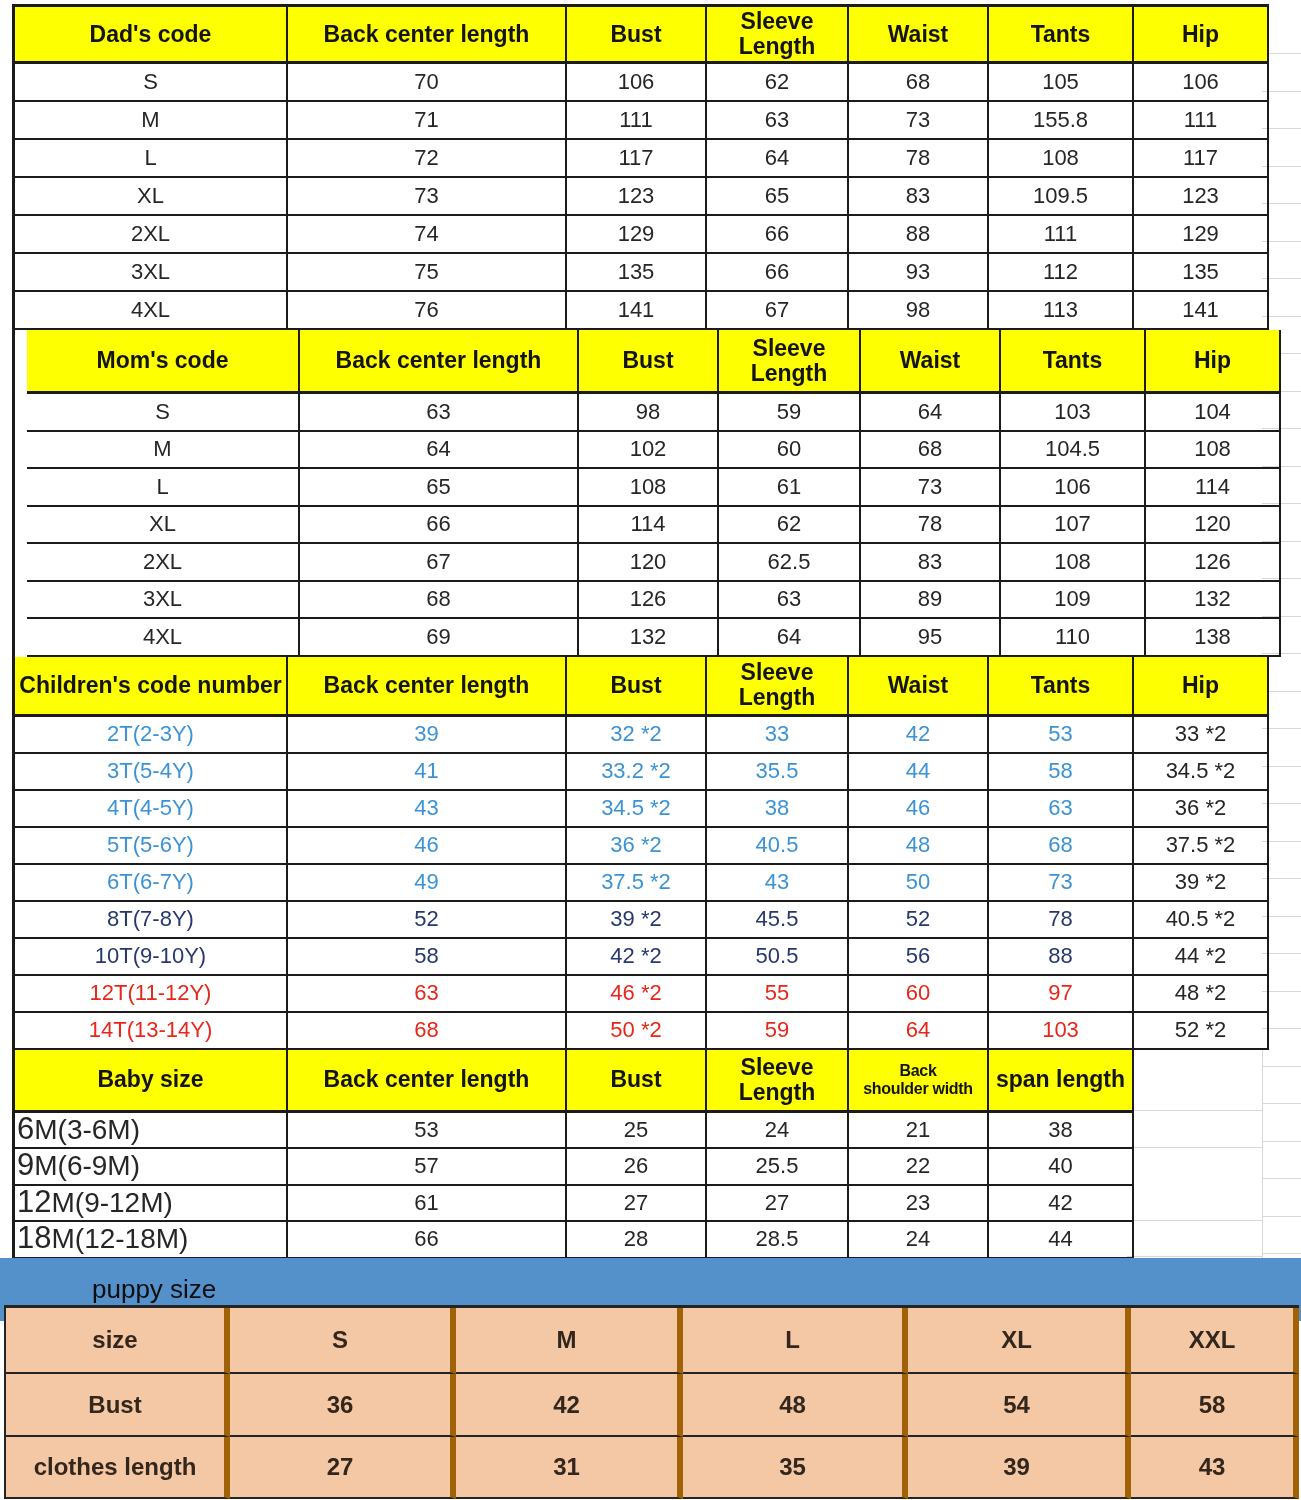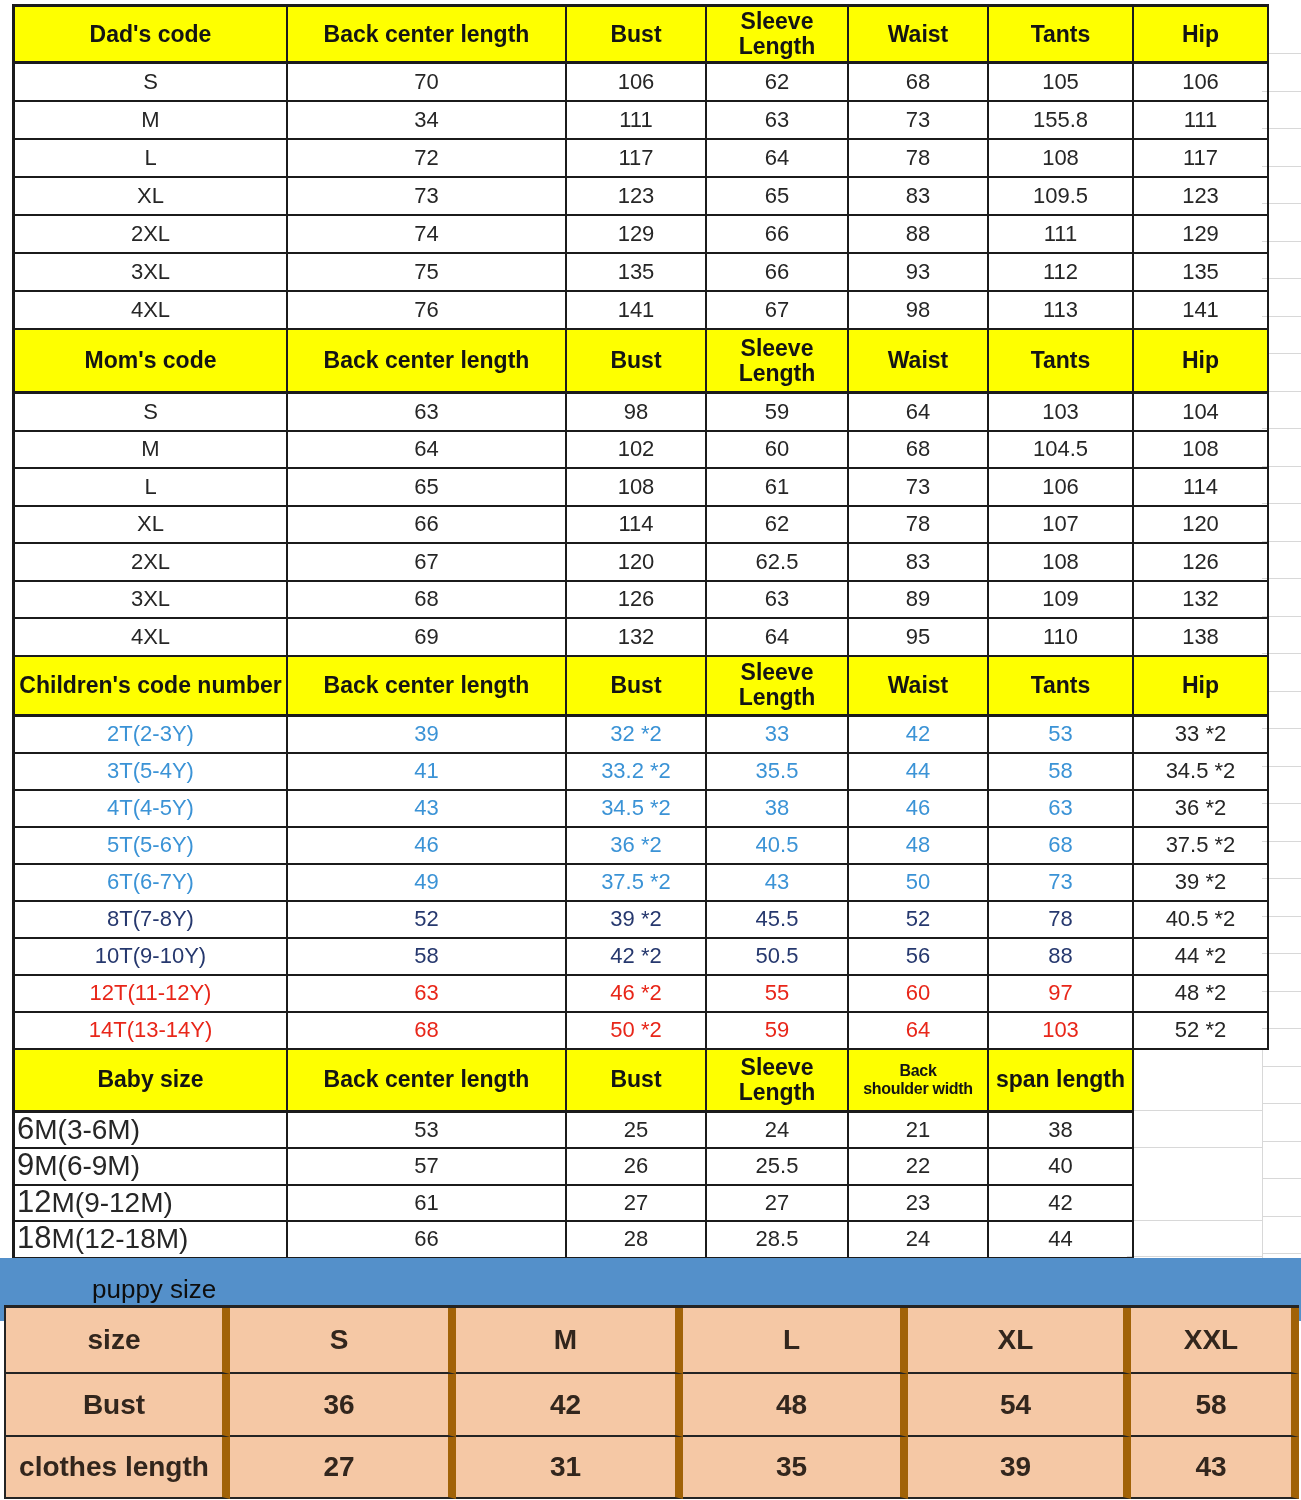--- a/index.html
+++ b/index.html
@@ -19,21 +19,21 @@
     background-image:repeating-linear-gradient(to bottom,#ffffff 0 35.5px,#d8d8d8 35.5px 36.5px);
     background-position:0 26px;
     border-right:1px solid #d8d8d8;
   }
   
   #family-tables{position:absolute;left:12px;top:4px;}
   .family{display:grid;border-left:3px solid var(--line);width:max-content;}
   .sec-dad{grid-template-columns:273px 279px 140px 142px 140px 145px 135px;
            grid-template-rows:57px repeat(7,38px);border-top:3px solid var(--line);}
   .sec-mom{grid-template-columns:273px 279px 140px 142px 140px 145px 135px;
-           grid-template-rows:64px repeat(7,37.5px);}
+           grid-template-rows:64px repeat(7,37.5px);padding-left:12px;}
   .sec-children{grid-template-columns:273px 279px 140px 142px 140px 145px 135px;
            grid-template-rows:60px repeat(9,37px);}
   .sec-baby{grid-template-columns:273px 279px 140px 142px 140px 145px;
            grid-template-rows:63px repeat(4,36.5px);}
   .hcell,.cell{
     border-right:2px solid var(--line);border-bottom:2px solid var(--line);
     display:flex;align-items:center;justify-content:center;text-align:center;
     box-sizing:border-box;overflow:hidden;
   }
   .hcell{
@@ -56,23 +56,23 @@
     background:var(--blue);display:flex;align-items:center;
   }
   #puppy-banner span{margin-left:92px;font-size:26px;color:#0e0e0e;}
   #puppy-table{
     position:absolute;left:4px;top:1305px;display:grid;
     grid-template-columns:224px 226px 227px 225px 223px 168px;
     grid-template-rows:66px 63px 62px;
     border-top:3px solid #242424;border-left:2px solid #242424;
   }
   .pcell{
-    background:var(--peach);border-right:8px solid #a16207;border-bottom:2px solid #242424;
+    background:var(--peach);border-right:6px solid #a16207;border-bottom:2px solid #242424;
     display:flex;align-items:center;justify-content:center;
-    font-size:28px;font-weight:700;color:#32261d;box-sizing:border-box;
+    font-size:24px;font-weight:700;color:#32261d;box-sizing:border-box;
   }
 </style>
 </head>
 <body>
 
 <div id="canvas">
   <div id="strip-right" class="strip"></div>
   <div id="strip-baby" class="strip"></div>
   <div id="family-tables">
       <div class="family sec-dad">
@@ -85,21 +85,21 @@
         <div class="hcell">Tants</div>
         <div class="hcell">Hip</div>
         <div class="cell label-cell c-black">S</div>
         <div class="cell c-black">70</div>
         <div class="cell c-black">106</div>
         <div class="cell c-black">62</div>
         <div class="cell c-black">68</div>
         <div class="cell c-black">105</div>
         <div class="cell c-black">106</div>
         <div class="cell label-cell c-black">M</div>
-        <div class="cell c-black">34</div>
+        <div class="cell c-black">71</div>
         <div class="cell c-black">111</div>
         <div class="cell c-black">63</div>
         <div class="cell c-black">73</div>
         <div class="cell c-black">155.8</div>
         <div class="cell c-black">111</div>
         <div class="cell label-cell c-black">L</div>
         <div class="cell c-black">72</div>
         <div class="cell c-black">117</div>
         <div class="cell c-black">64</div>
         <div class="cell c-black">78</div>

